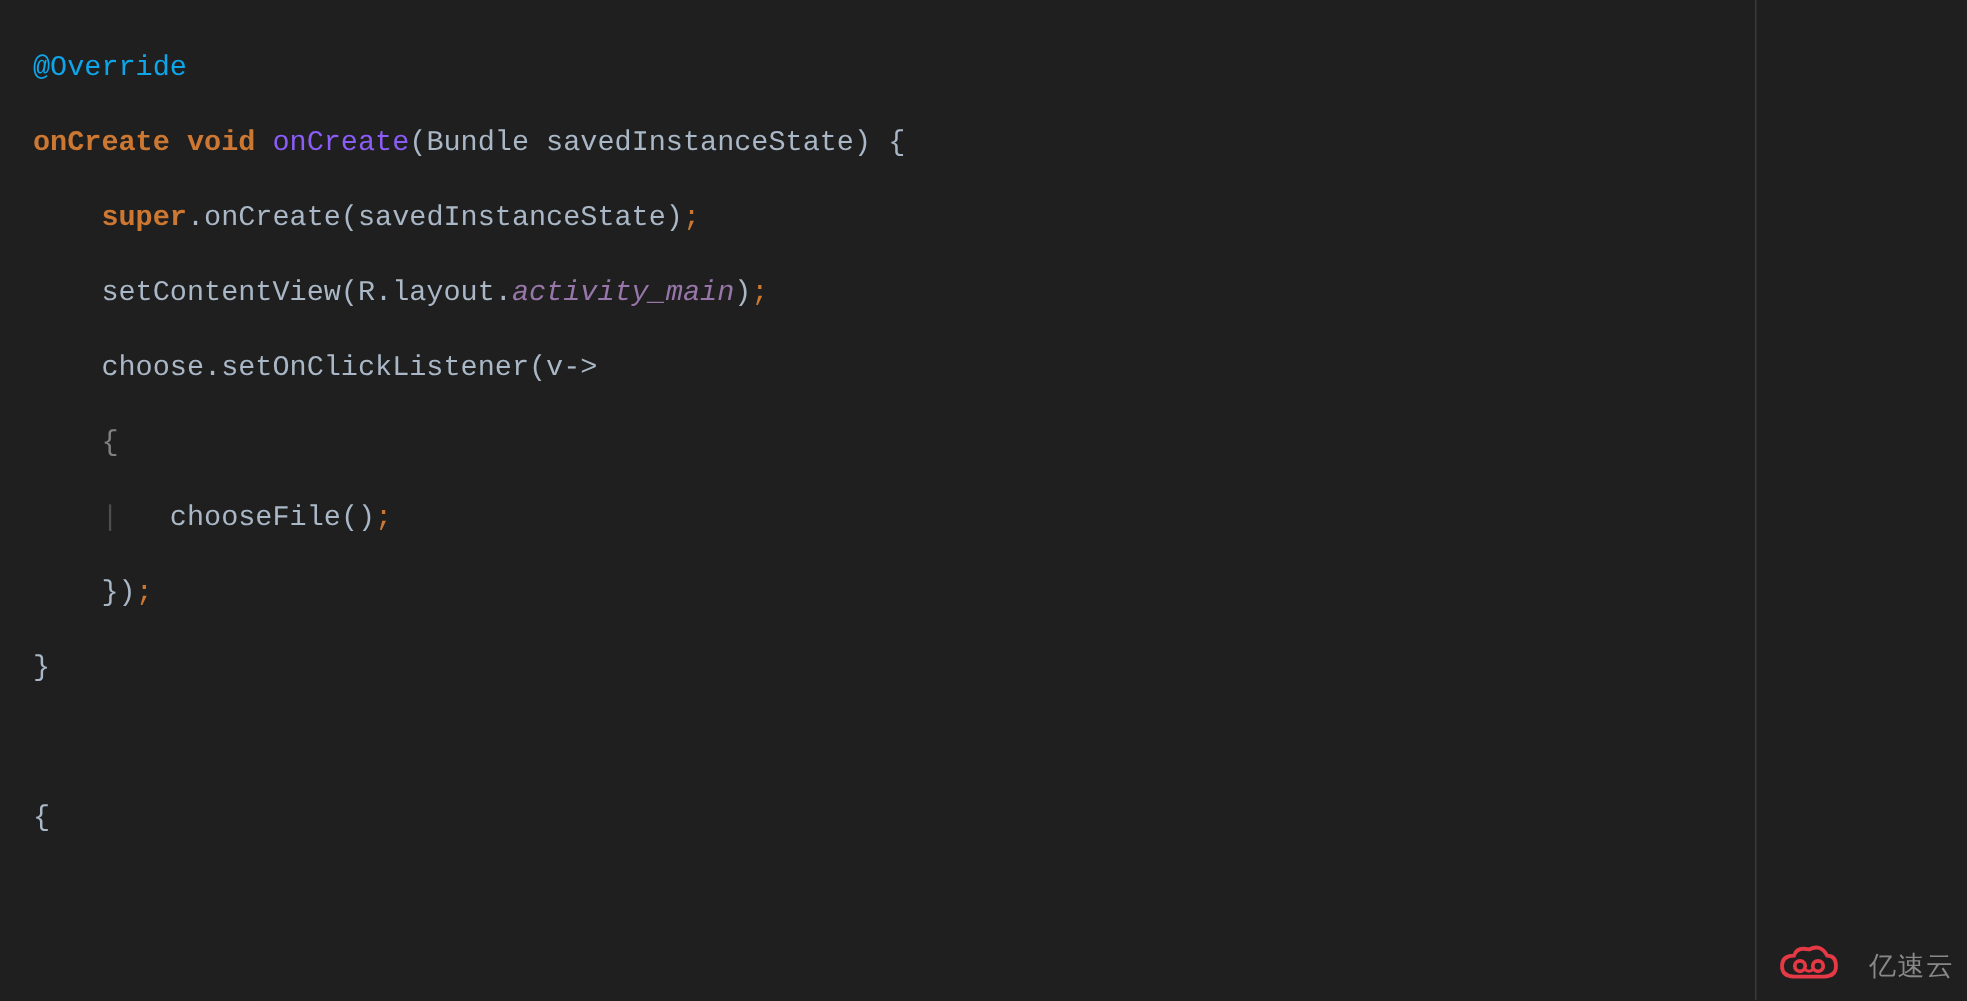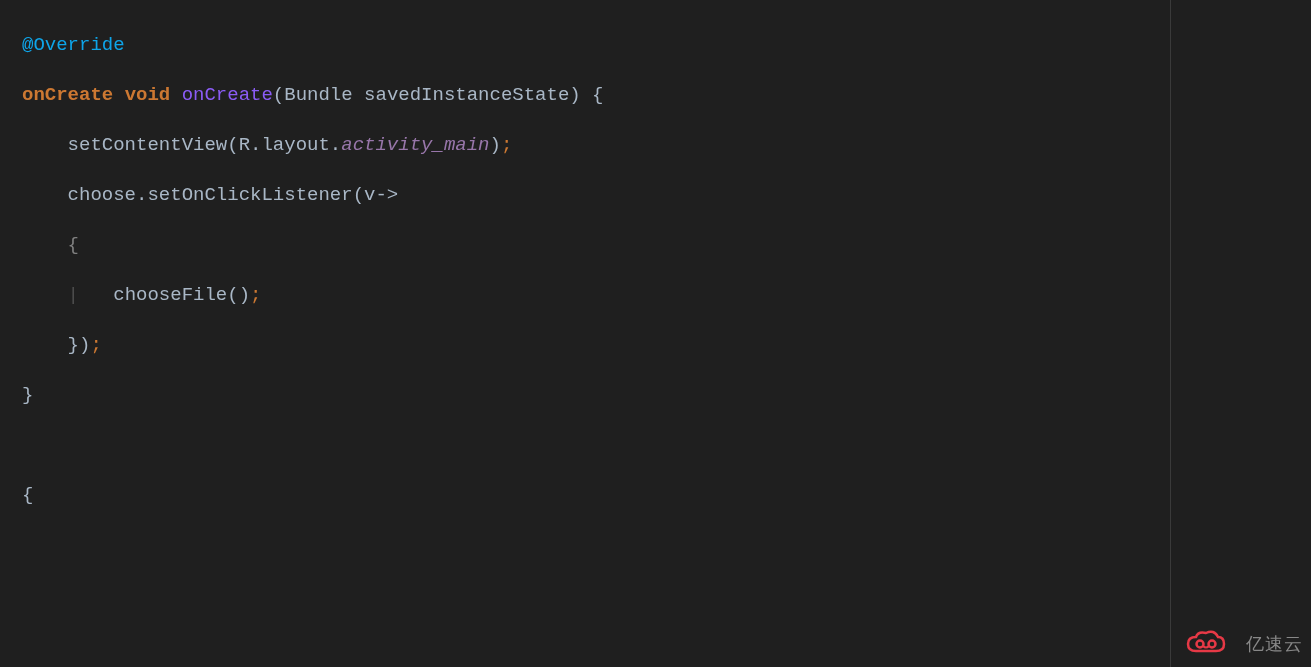--- a/index.html
+++ b/index.html
@@ -48,20 +48,21 @@
   }
   .watermark svg { display: block; }
   .watermark-text { color: #888; font-size: 18px; font-weight: 500; letter-spacing: 1px; }
 </style>
 </head>
 <body>
 
 <div class="editor">
 <div class="line"><span class="annotation">@Override</span></div>
 <div class="line"><span class="keyword">onCreate</span> <span class="keyword">void</span> <span class="method-decl">onCreate</span><span class="identifier">(Bundle savedInstanceState) {</span></div>
+<div class="line"><span>    </span><span class="keyword">super</span><span>.onCreate(savedInstanceState)</span><span class="semi">;</span></div>
 <div class="line"><span>    </span><span>setContentView(R.layout.</span><span class="field-italic">activity_main</span><span>)</span><span class="semi">;</span></div>
 <div class="line"><span>    </span><span>choose.setOnClickListener(v-&gt;</span></div>
 <div class="line"><span>    </span><span class="curly-dim">{</span></div>
 <div class="line"><span>    </span><span class="guide">|</span><span>   </span><span>chooseFile()</span><span class="semi">;</span></div>
 <div class="line"><span>    </span><span>})</span><span class="semi">;</span></div>
 <div class="line"><span>}</span></div>
 <div class="line"></div>
 <div class="line"><span>{</span></div>
 
 

